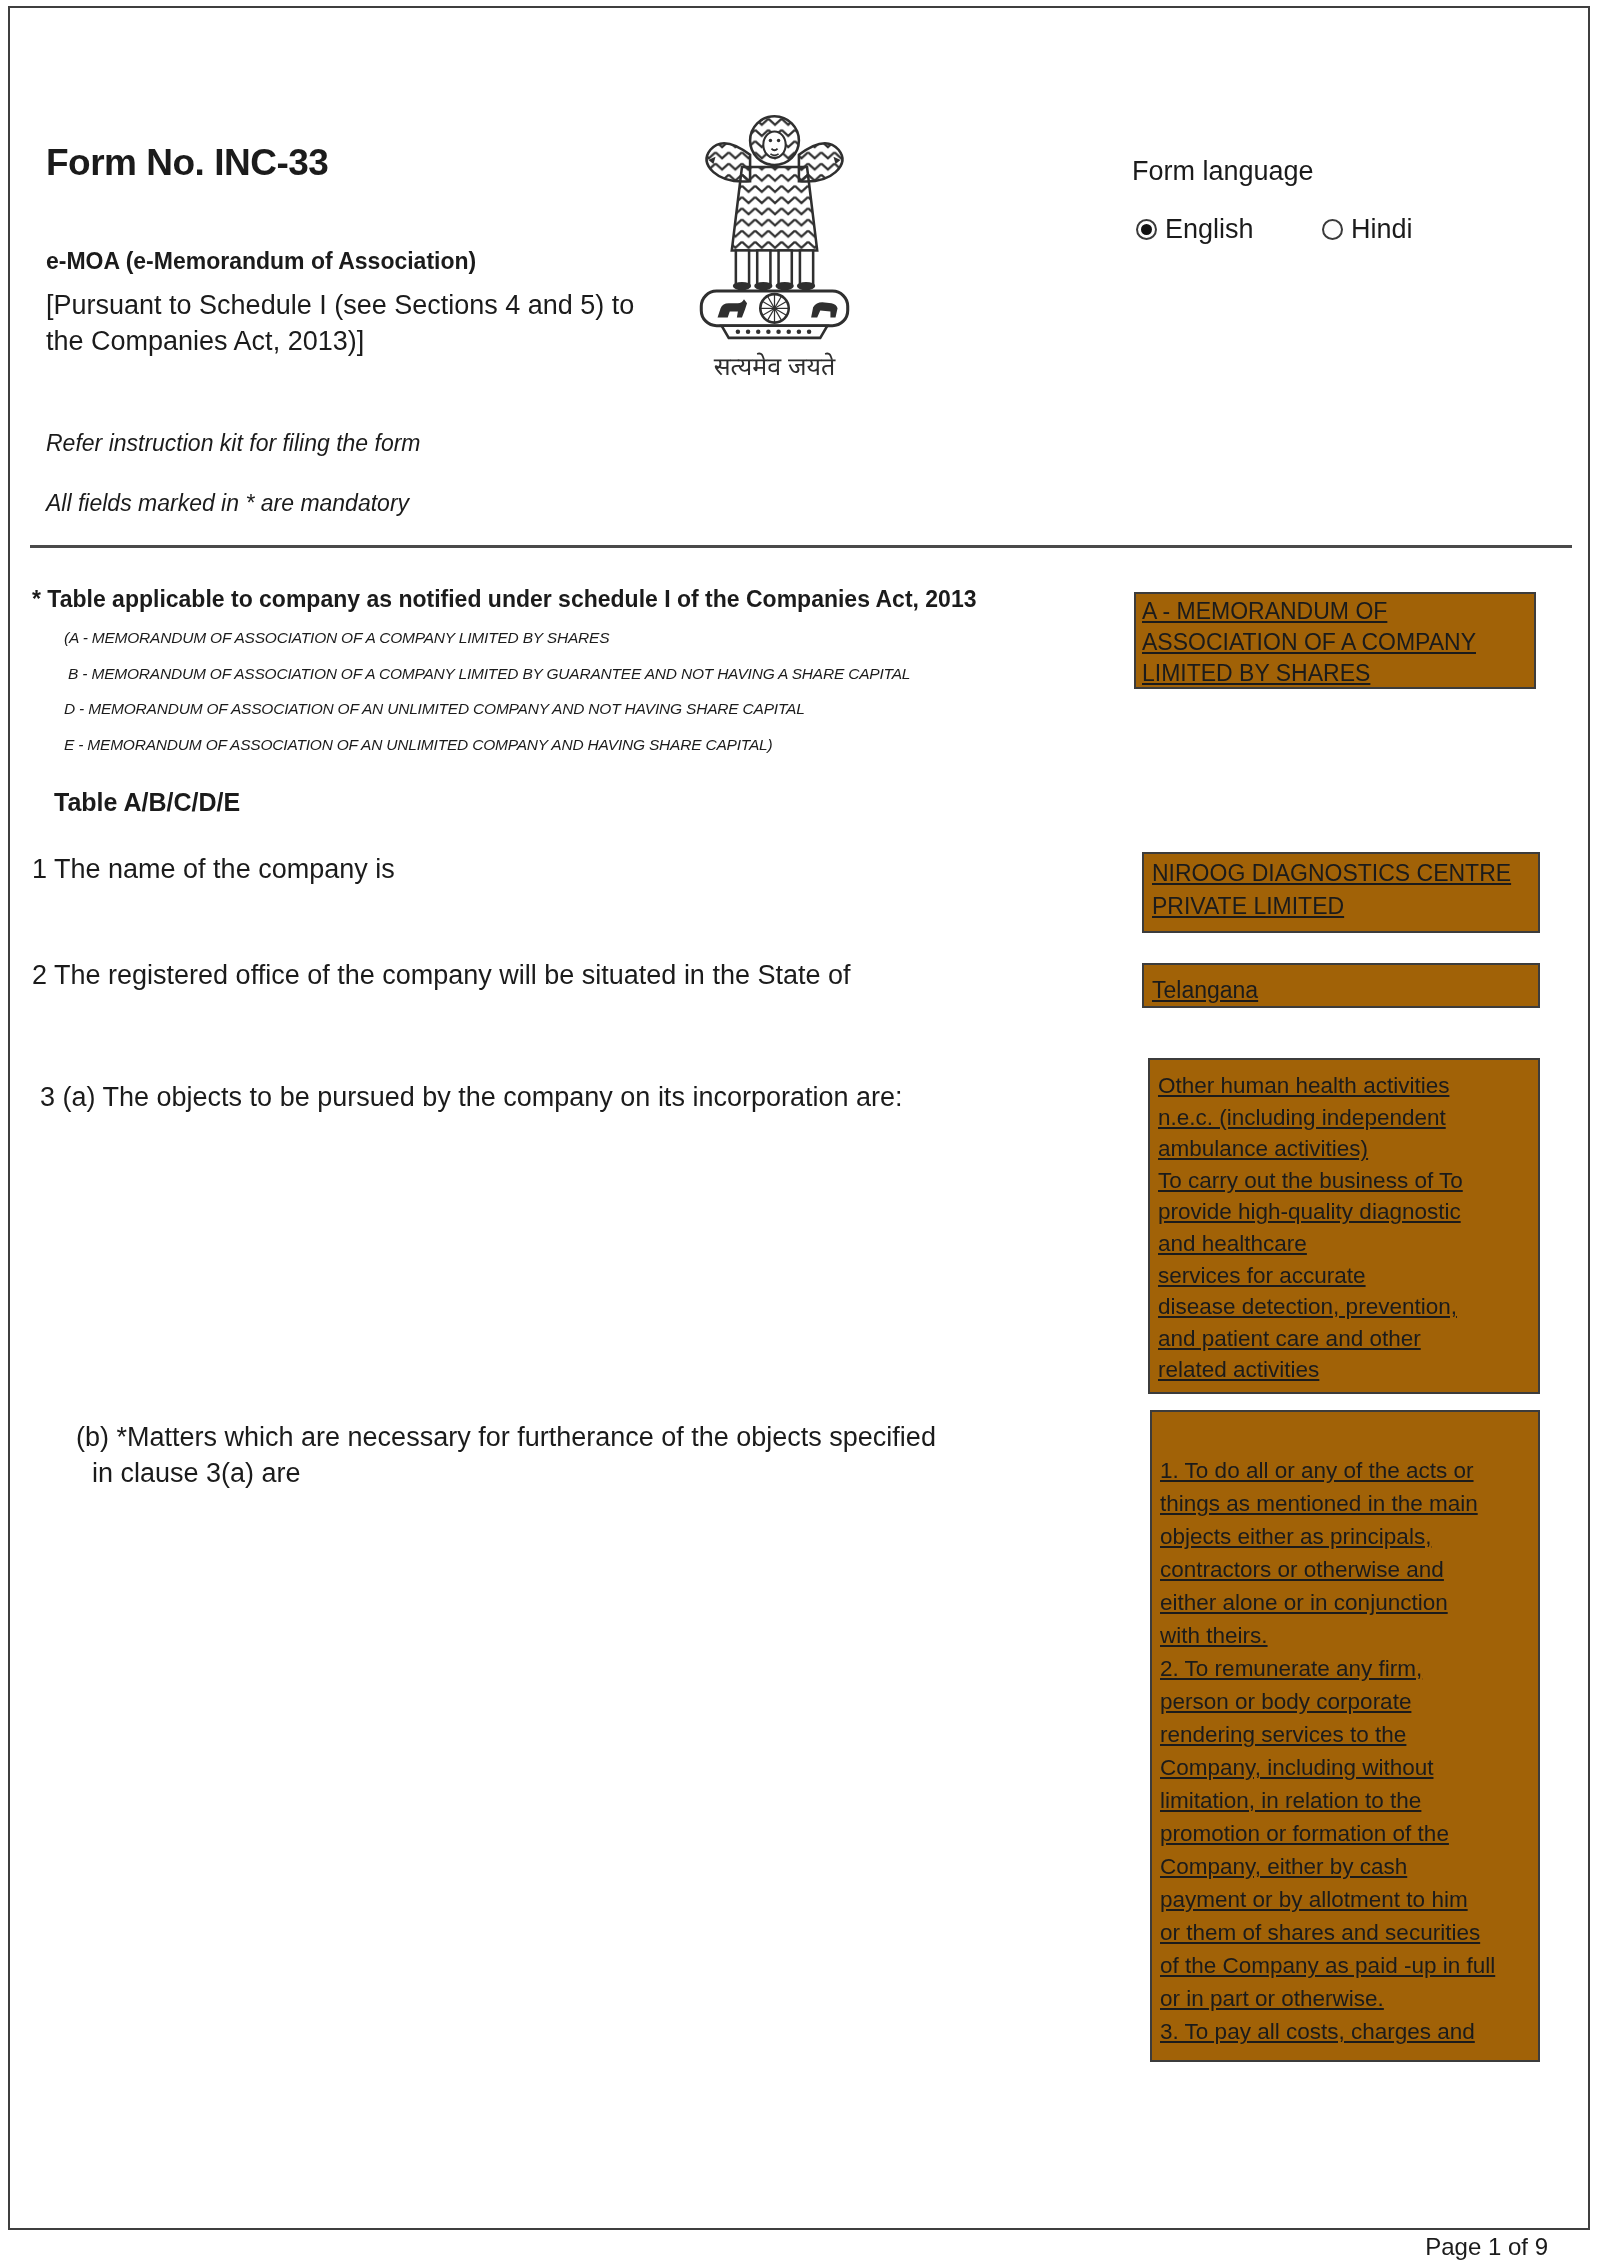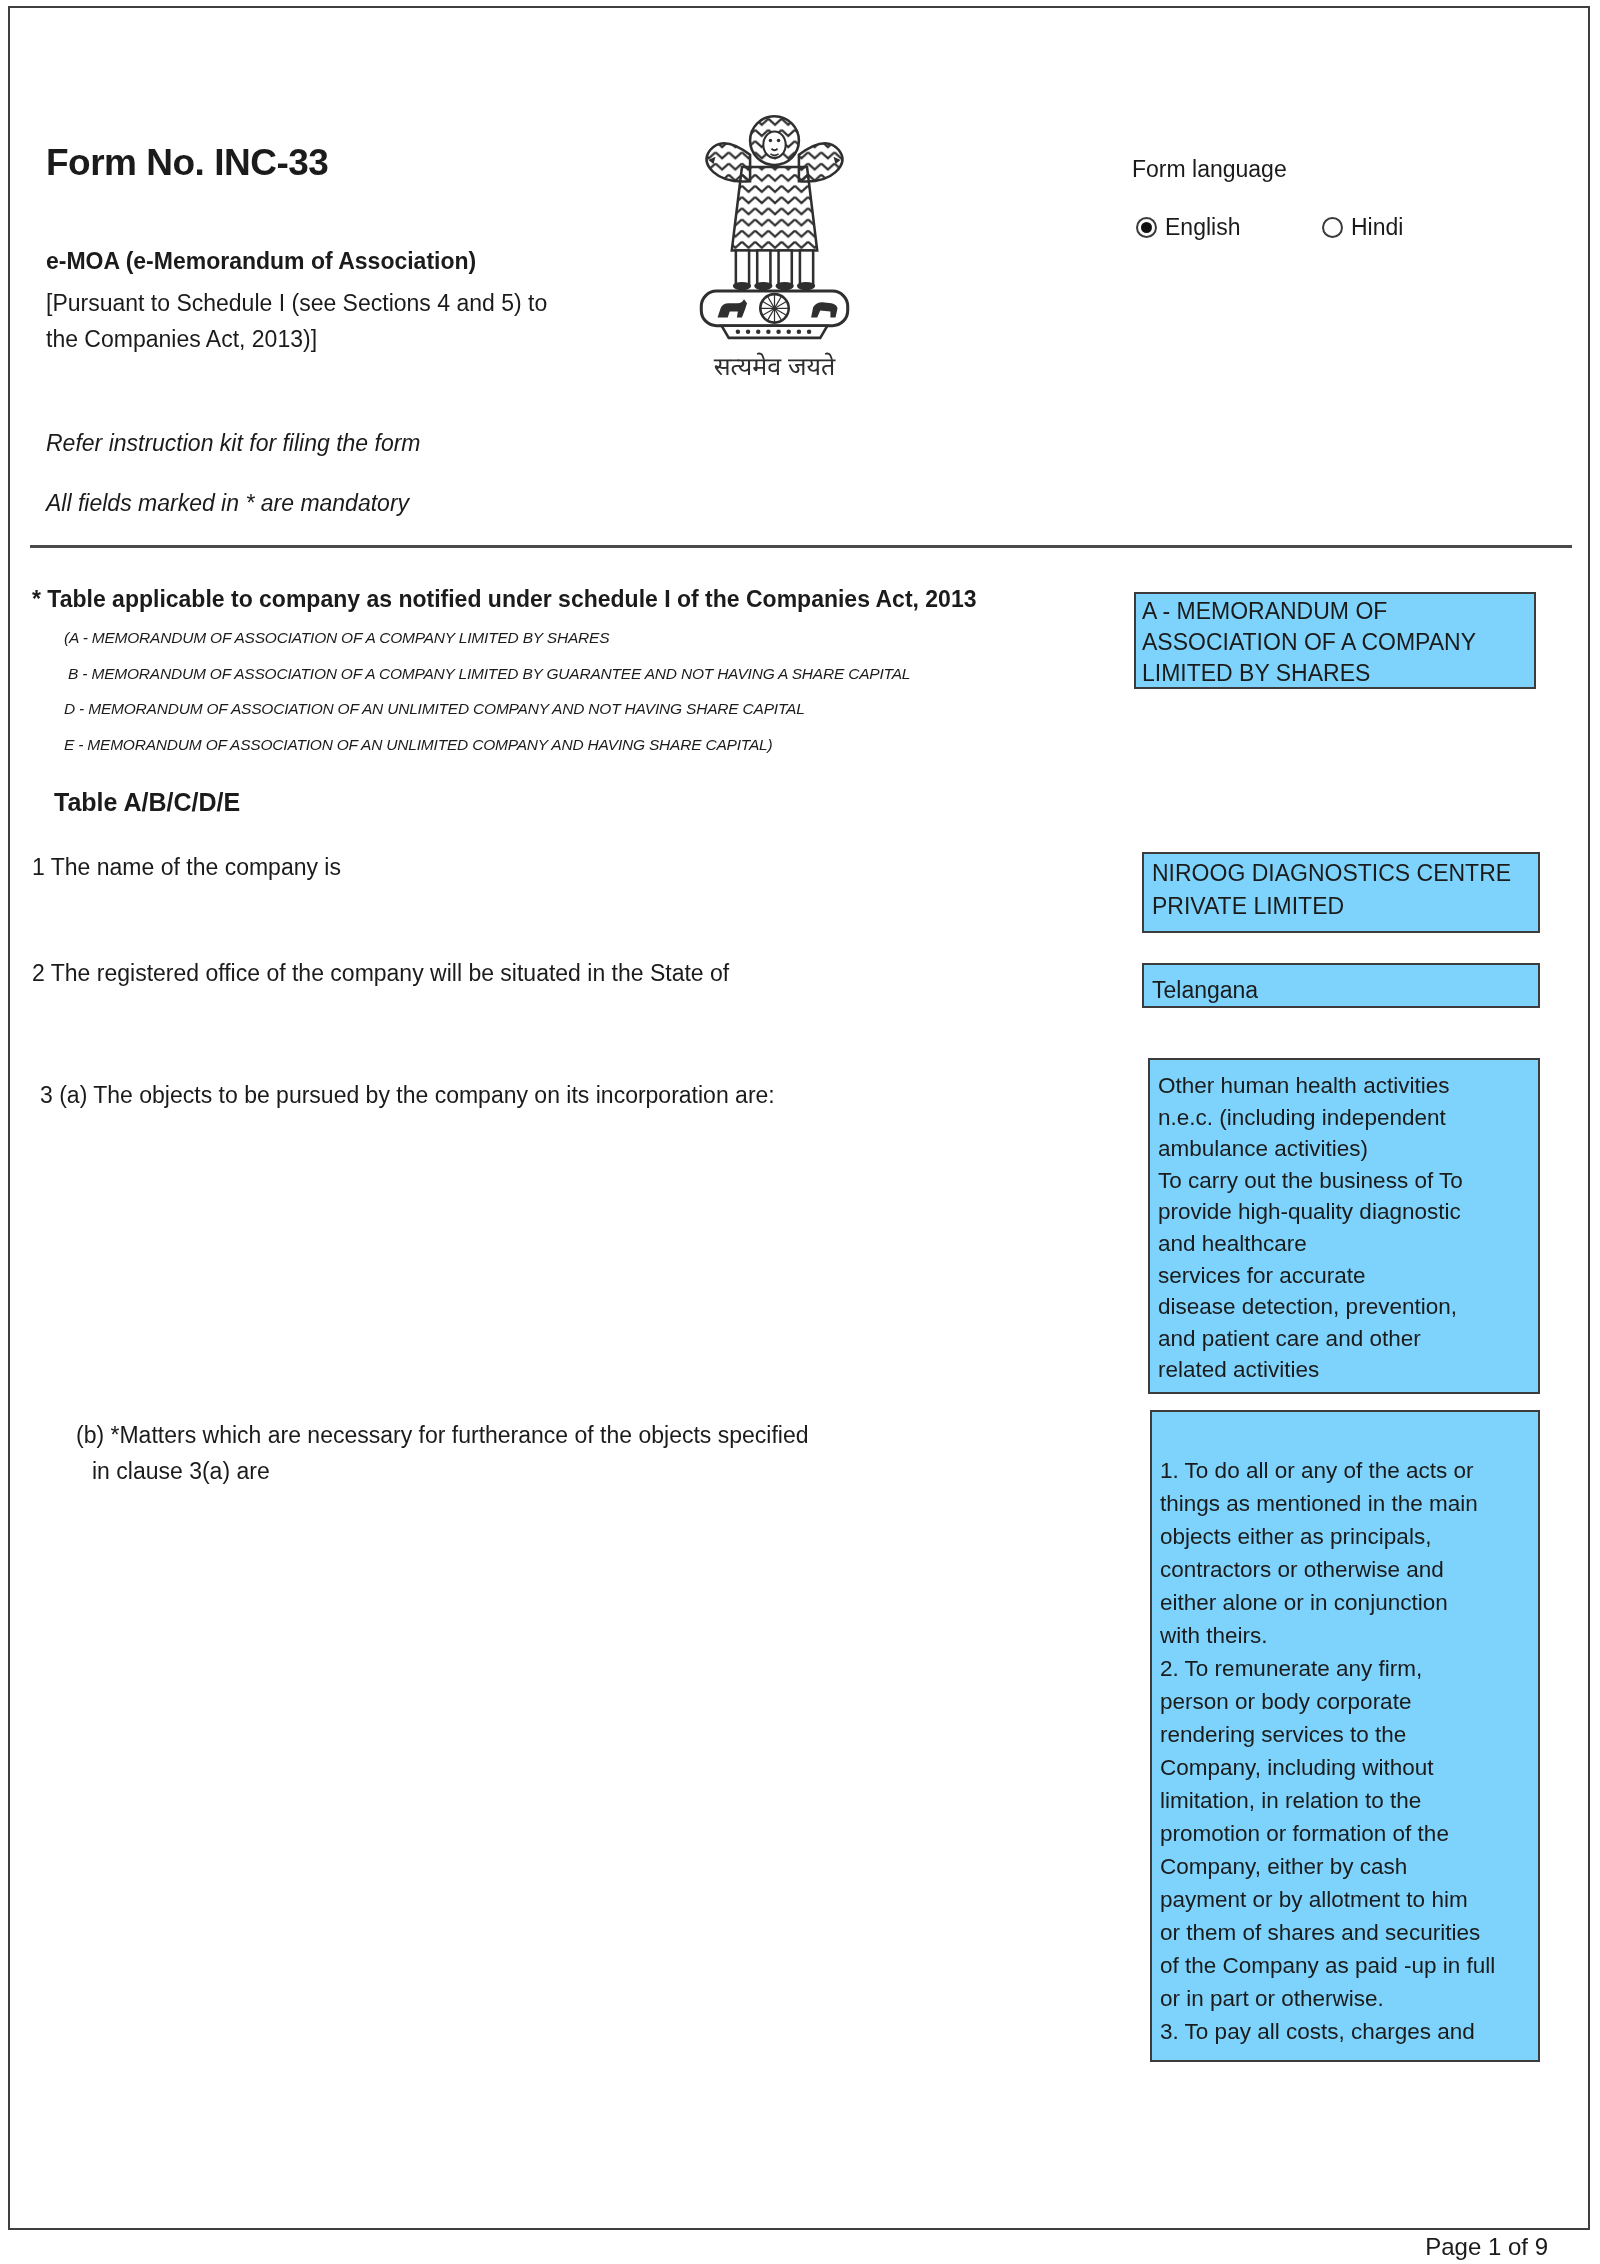--- a/index.html
+++ b/index.html
@@ -8,28 +8,28 @@
     font-family:"Liberation Sans",sans-serif;color:#1b1b1b;
     -webkit-font-smoothing:antialiased;
   }
   .abs{position:absolute;}
   .page-border{
     left:8px;top:6px;width:1578px;height:2220px;
     border:2px solid #3f3f3f;background:#fff;
   }
   .t-big{font-size:37px;font-weight:bold;letter-spacing:-0.5px;}
   .t-bold{font-size:23px;font-weight:bold;}
-  .t{font-size:23px;}
+  .t{font-size:27px;}
   .t-italic{font-size:23px;font-style:italic;}
   .t-small-italic{font-size:15.5px;font-style:italic;white-space:pre-wrap;letter-spacing:-0.2px;}
   .divider{height:3px;background:#4a4a4a;}
   .value-box{
-    border:2px solid #3c3c3c;background:#7dd3fc;
+    border:2px solid #3c3c3c;background:#a16207;
     font-size:23px;line-height:32px;white-space:pre-line;
-    padding:3px 8px;box-sizing:border-box;overflow:hidden;
+    padding:3px 8px;box-sizing:border-box;overflow:hidden;text-decoration:underline;
   }
   .radio-row{display:flex;align-items:center;gap:8px;text-align:right;}
   .radio{
     width:21px;height:21px;border-radius:50%;
     border:2px solid #3a3a3a;box-sizing:border-box;
     display:inline-flex;align-items:center;justify-content:center;
     background:#fdfdfd;
   }
   .radio .dot{width:11px;height:11px;border-radius:50%;background:#111;display:none;}
   .radio.checked .dot{display:block;}

